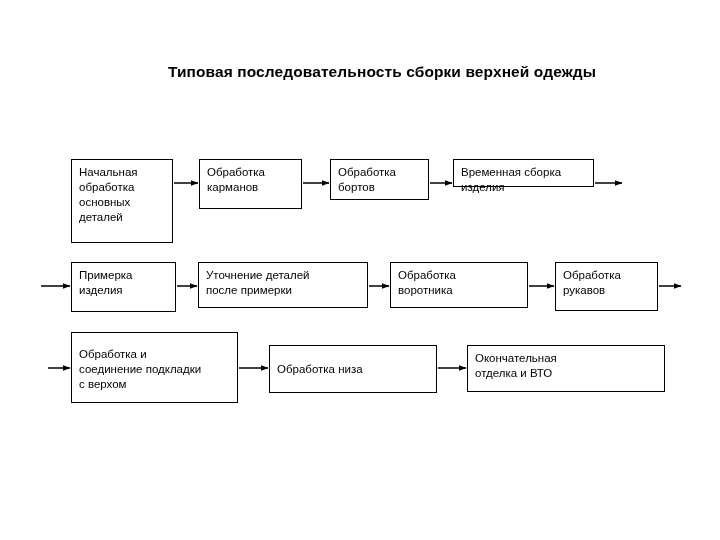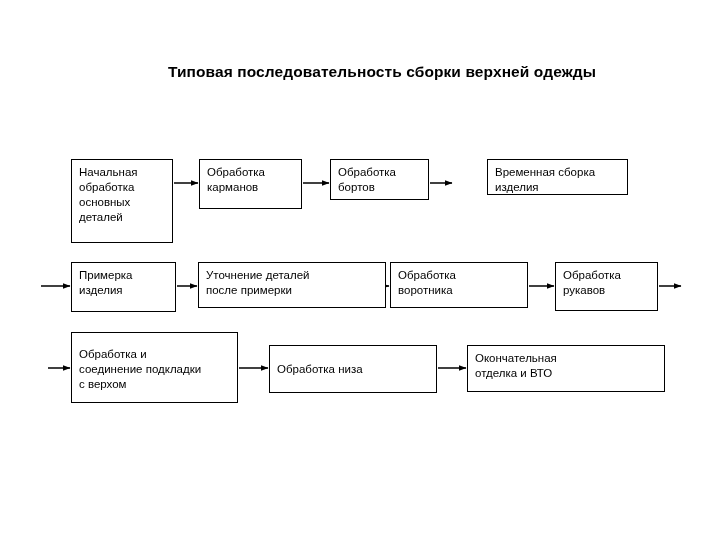--- a/index.html
+++ b/index.html
@@ -89,27 +89,27 @@
 обработка
  основных
 деталей</div>
 
   <div class="node" style="left:199px; top:159px; width:103px; height:50px;">Обработка
  карманов</div>
 
   <div class="node" style="left:330px; top:159px; width:99px; height:41px;">Обработка
 бортов</div>
 
-  <div class="node" style="left:453px; top:159px; width:141px; height:36px;margin-left:34px;">Временная сборка
+  <div class="node" style="left:453px; top:159px; width:141px; height:28px;">Временная сборка
 изделия</div>
 
   <div class="node" style="left:71px; top:262px; width:105px; height:50px;">Примерка
  изделия</div>
 
-  <div class="node" style="left:198px; top:262px; width:188px; height:46px;">Уточнение деталей
+  <div class="node" style="left:198px; top:262px; width:170px; height:46px;">Уточнение деталей
 после примерки</div>
 
   <div class="node" style="left:390px; top:262px; width:138px; height:46px;">Обработка
  воротника</div>
 
   <div class="node" style="left:555px; top:262px; width:103px; height:49px;">Обработка
 рукавов</div>
 
   <div class="node center-v" style="left:269px; top:345px; width:168px; height:48px;">Обработка низа</div>
 

